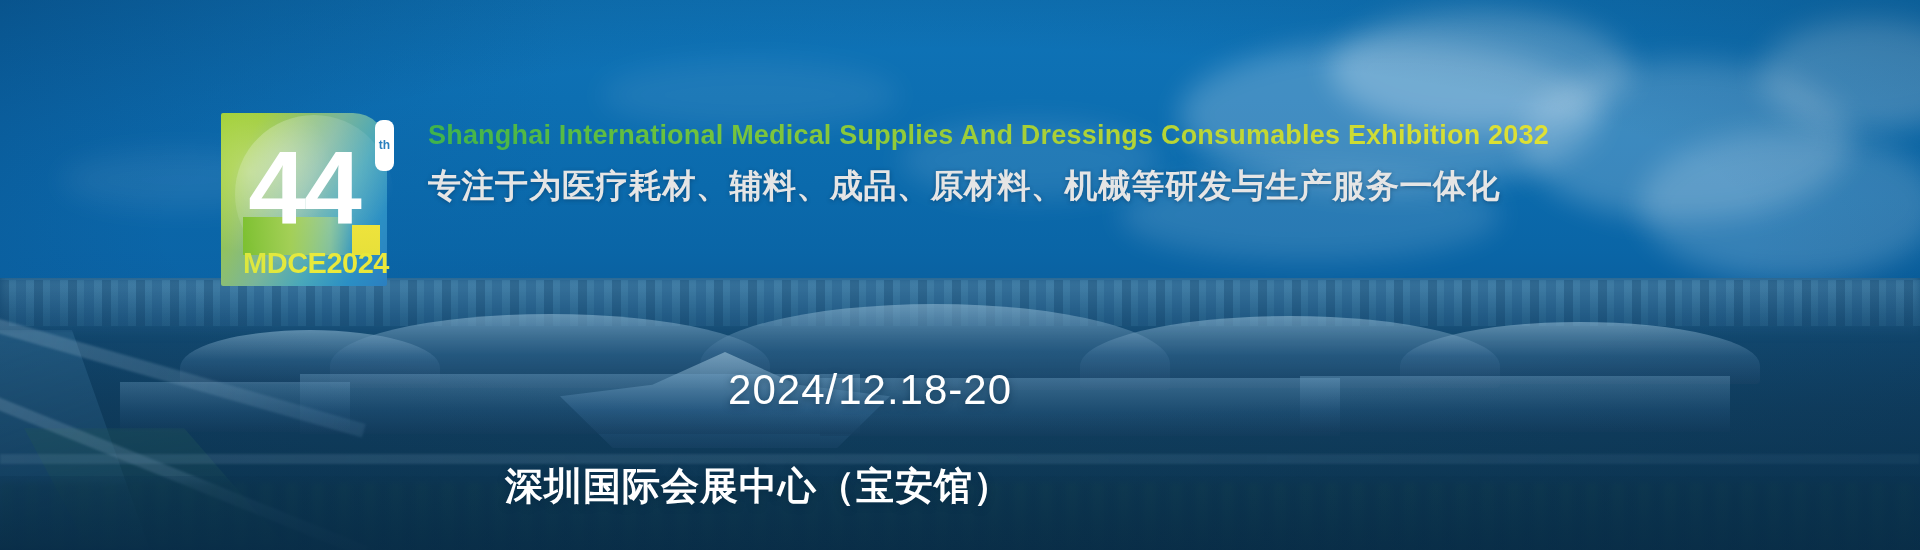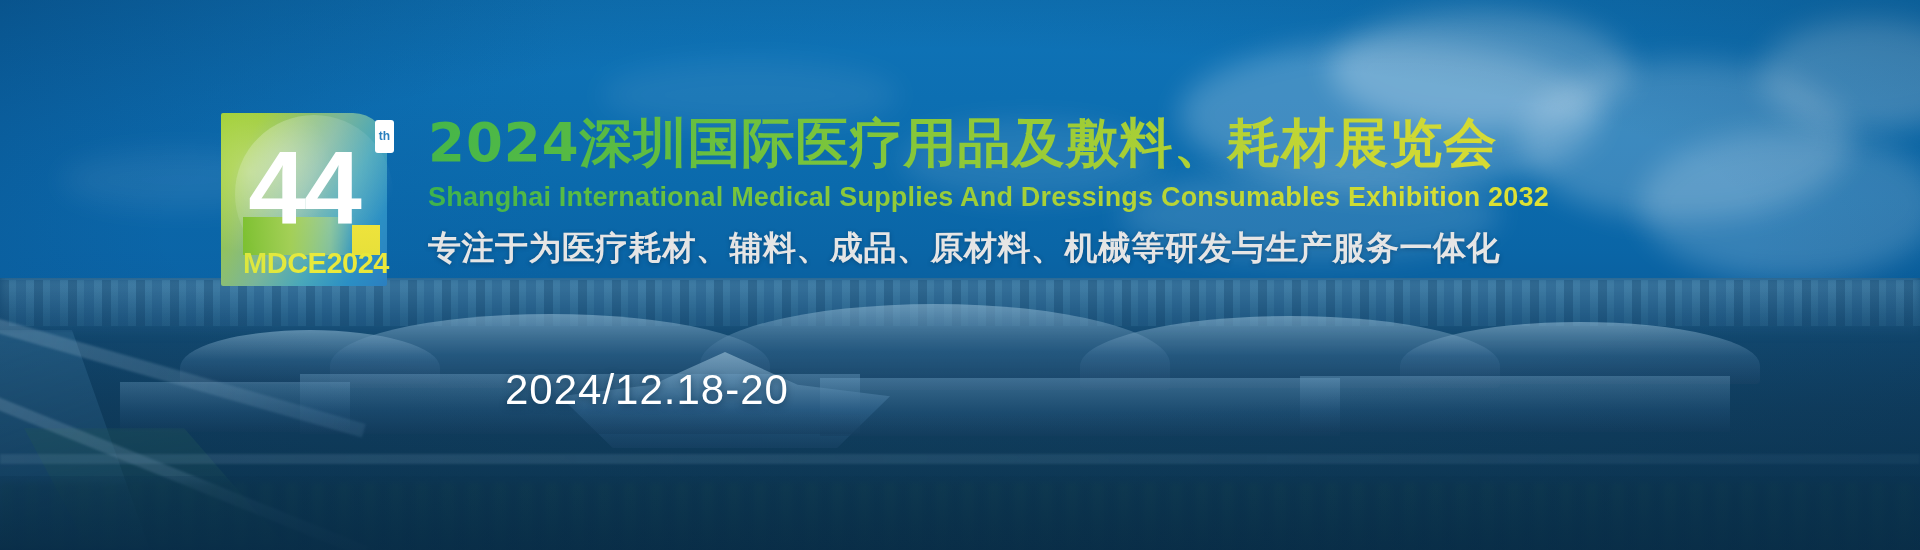--- a/index.html
+++ b/index.html
@@ -171,21 +171,21 @@
     color:#ffffff;
     font-size:104px; font-weight:700; line-height:110px;
     letter-spacing:-2px;
     text-align:center;
     font-family:"Liberation Sans","DejaVu Sans",sans-serif;
   }
   .logo-th {
     position:absolute; right:-7px; top:7px;
     background:#ffffff; color:#2a7fbe;
     font-size:12px; font-weight:700; line-height:15px;
-    padding:9px 4px; border-radius:3px;
+    padding:18px 4px; border-radius:8px;
     font-family:"Liberation Sans","DejaVu Sans",sans-serif;
   }
   .logo-mdce {
     position:absolute; left:0; bottom:6px; width:190px;
     text-align:center;
     font-size:29px; font-weight:700; letter-spacing:-.5px;
     color:#e4e83c;
     background:linear-gradient(90deg,#d7e63f 0%, #e9ea3c 50%, #eae63a 100%);
     -webkit-background-clip:text; background-clip:text;
     -webkit-text-fill-color:transparent;
@@ -299,22 +299,22 @@
   <div class="logo logo-round">
     <div class="logo-disc"></div>
     <div class="logo-band"></div>
     <div class="logo-yellow"></div>
     <div class="logo-44">44</div>
     <div class="logo-th">th</div>
     <div class="logo-mdce">MDCE2024</div>
   </div>
 
   <div class="text-block">
-    <div class="title-cn">2024深圳国际医疗用品及敷料、耗材展览会</div>
     <div class="title-en">Shanghai International Medical Supplies And Dressings Consumables Exhibition 2032</div>
     <div class="tagline">专注于为医疗耗材、辅料、成品、原材料、机械等研发与生产服务一体化</div>
   </div>
 
   <div class="footer-line">
     <div class="date">2024/12.18-20</div>
+    <div class="venue">深圳国际会展中心（宝安馆）</div>
   </div>
 
 </div>
 
 </body></html>

